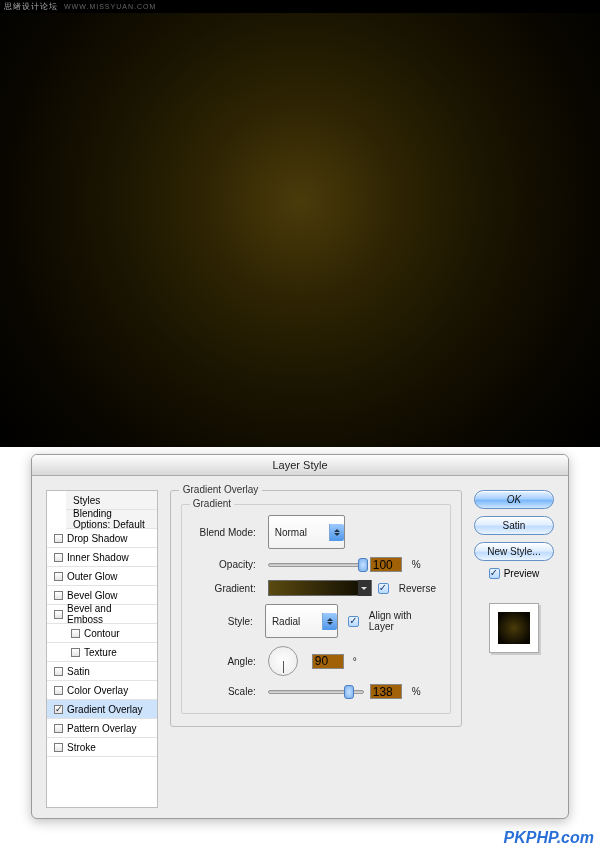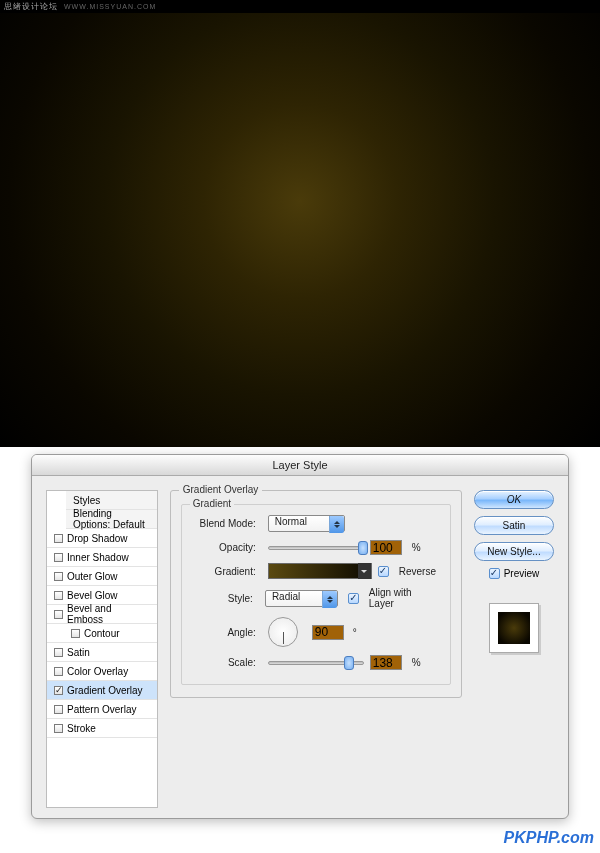--- a/index.html
+++ b/index.html
@@ -19,21 +19,21 @@
   .side-row.sub { padding-left: 24px; }
   .chk { width: 9px; height: 9px; border: 1px solid #7a7a7a; background: linear-gradient(#fff,#e5e5e5); display: inline-block; position: relative; flex-shrink: 0; }
   .chk.on::after { content: "✓"; position: absolute; top: -2px; left: 0; font-size: 9px; color: #222; }
   .center { flex: 1; }
   .groupbox { border: 1px solid #bdbdbd; border-radius: 3px; position: relative; padding: 9px 10px 12px 10px; background: #ededed; }
   .grouplabel { position: absolute; top: -7px; left: 8px; background: #ededed; padding: 0 4px; font-size: 10px; color: #333; }
   .inner-group { border: 1px solid #cfcfcf; border-radius: 2px; padding: 10px 14px 14px 14px; position: relative; margin-top: 4px; }
   .inner-label { position: absolute; top: -7px; left: 8px; background: #ededed; padding: 0 3px; font-size: 10px; color: #333; }
   .form-row { display: flex; align-items: center; margin-bottom: 8px; font-size: 10px; color: #222; }
   .form-row .lbl { width: 66px; text-align: right; padding-right: 6px; }
-  .combo { display: inline-flex; height: 17px; border: 1px solid #8a8a8a; background: linear-gradient(#fff,#f2f2f2); border-radius: 2px; font-size: 10px; }
+  .combo { display: inline-flex; align-items: center; height: 34px; border: 1px solid #8a8a8a; background: linear-gradient(#fff,#f2f2f2); border-radius: 2px; font-size: 10px; }
   .combo .val { padding: 0 22px 0 6px; }
   .combo .btn { width: 15px; height: 17px; background: linear-gradient(#9dcaff,#4f96e8); border-left: 1px solid #7aa7d9; display: flex; flex-direction: column; justify-content: center; align-items: center; border-radius: 0 2px 2px 0; }
   .combo .btn::before { content: ""; border: 3px solid transparent; border-bottom-color: #234; margin-bottom: 1px; }
   .combo .btn::after { content: ""; border: 3px solid transparent; border-top-color: #234; }
   .slider-track { height: 4px; background: linear-gradient(#bbb,#ddd); border: 1px solid #999; border-radius: 2px; position: relative; }
   .slider-thumb { position: absolute; top: -6px; width: 10px; height: 14px; background: radial-gradient(#c6e1ff,#75aef0); border: 1px solid #4c7ec0; border-radius: 3px; transform: translateX(-50%); }
   .num-input { width: 32px; height: 15px; border: 1px solid #888; background: #a16207; font-size: 12px; text-align: left; padding: 0 2px; }
   .pct { margin-left: 4px; }
   .grad-swatch { width: 104px; height: 16px; border: 1px solid #6a6a6a; background: linear-gradient(to right, #5a4910, #0c0900); display: inline-flex; align-items: center; }
   .grad-swatch .arrow { margin-left: auto; width: 13px; height: 16px; background: #333; display: flex; align-items: center; justify-content: center; }
@@ -89,20 +89,24 @@
           <span>Bevel Glow</span>
         </div>
       <div class="side-row">
           <span class="chk"></span>
           <span>Bevel and Emboss</span>
         </div>
       <div class="side-row sub">
           <span class="chk"></span>
           <span>Contour</span>
         </div>
+      <div class="side-row sub">
+          <span class="chk"></span>
+          <span>Texture</span>
+        </div>
       <div class="side-row">
           <span class="chk"></span>
           <span>Satin</span>
         </div>
       <div class="side-row">
           <span class="chk"></span>
           <span>Color Overlay</span>
         </div>
       <div class="side-row selected">
           <span class="chk on"></span>

